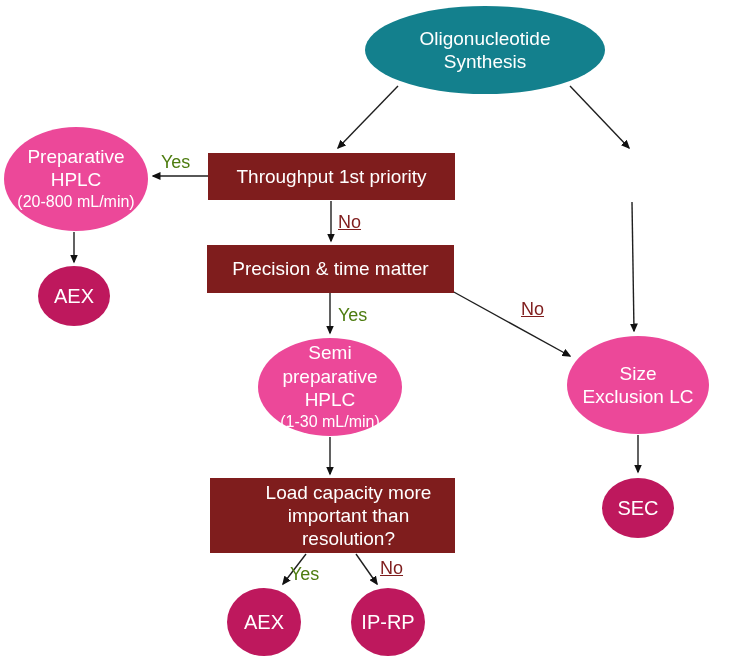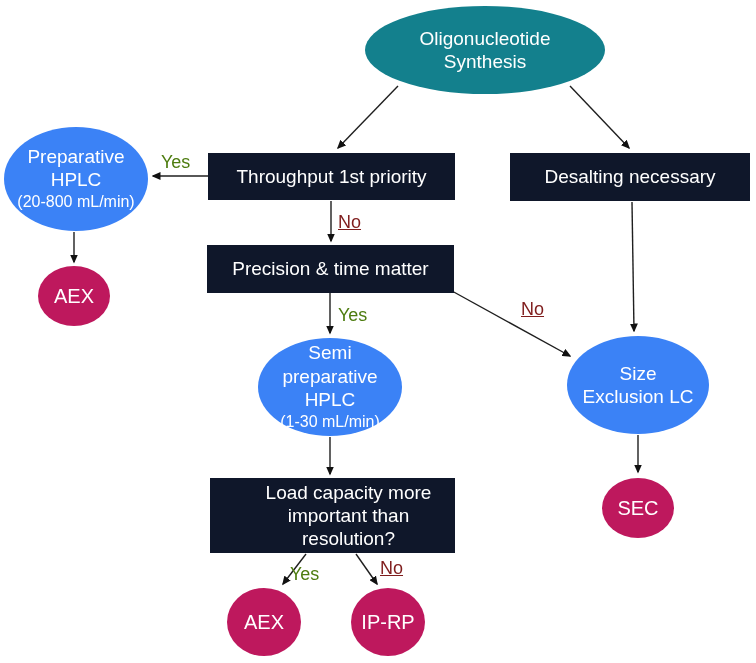--- a/index.html
+++ b/index.html
@@ -22,22 +22,22 @@
     position: absolute;
     display: flex;
     align-items: center;
     justify-content: center;
     text-align: center;
     color: #ffffff;
     box-sizing: border-box;
   }
   .node .nl { white-space: pre-line; font-size: 19px; line-height: 1.22; }
   .node .ns { white-space: pre-line; font-size: 16px; line-height: 1.3; margin-top: 1px; }
-  .rect    { background: #0f172a; }
-  .ellipse { border-radius: 50%; background: #3b82f6; }
+  .rect    { background: #7f1d1d; }
+  .ellipse { border-radius: 50%; background: #ec4899; }
   .dark-ellipse { border-radius: 50%; background: #13808d; }
   .circle  { border-radius: 50%; background: #be185d; font-size: 20px; }
   .edge-label {
     position: absolute;
     font-size: 18px;
     line-height: 1;
     white-space: nowrap;
   }
   .yes { color: #4d7c0f; }
   .no  { color: #7f1d1d; text-decoration: underline; }
@@ -77,23 +77,20 @@
       <div class="nl">Preparative
 HPLC</div>
       <div class="ns">(20-800 mL/min)</div>
     </div>
   </div>
 
   <div class="node rect" style="left:208px; top:153px; width:247px; height:47px;">
     <div class="nl">Throughput 1st priority</div>
   </div>
 
-  <div class="node rect" style="left:510px; top:153px; width:240px; height:48px;">
-    <div class="nl">Desalting necessary</div>
-  </div>
 
   <div class="node rect" style="left:207px; top:245px; width:247px; height:48px;">
     <div class="nl">Precision &amp; time matter</div>
   </div>
 
   <div class="node circle" style="left:38px; top:266px; width:72px; height:60px;">
     <div>AEX</div>
   </div>
 
   <div class="node ellipse" style="left:258px; top:338px; width:144px; height:98px;">

